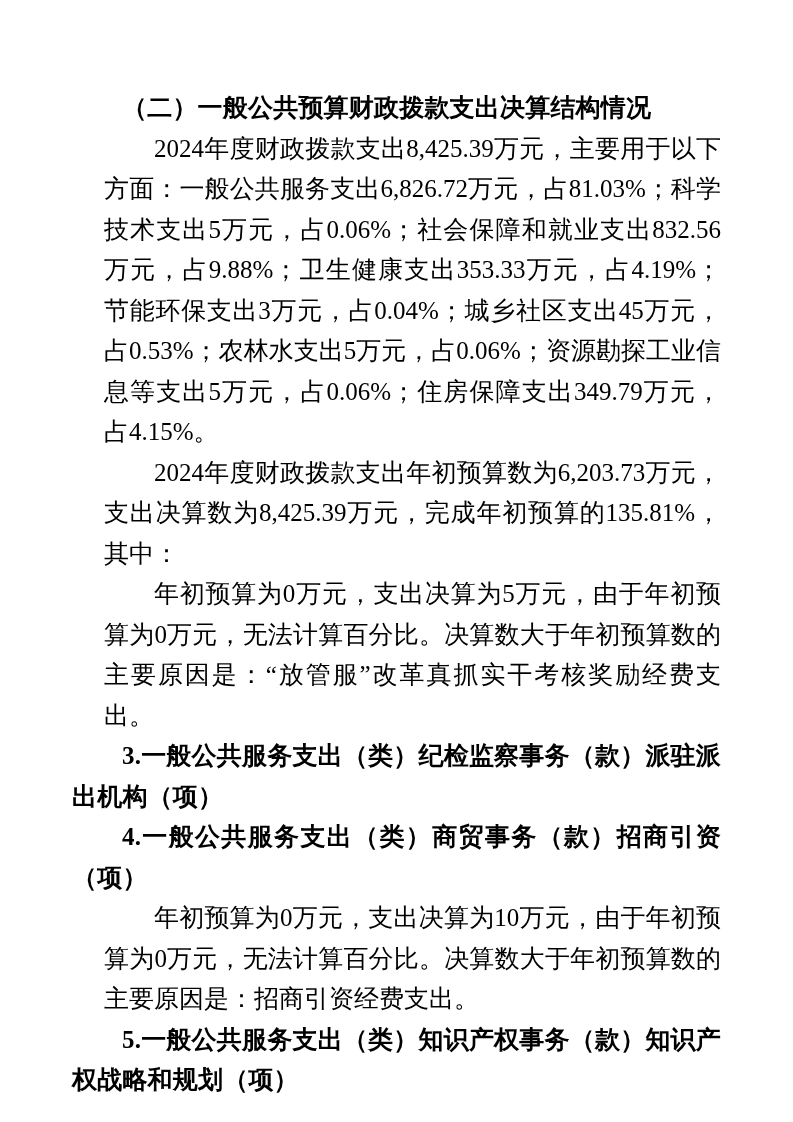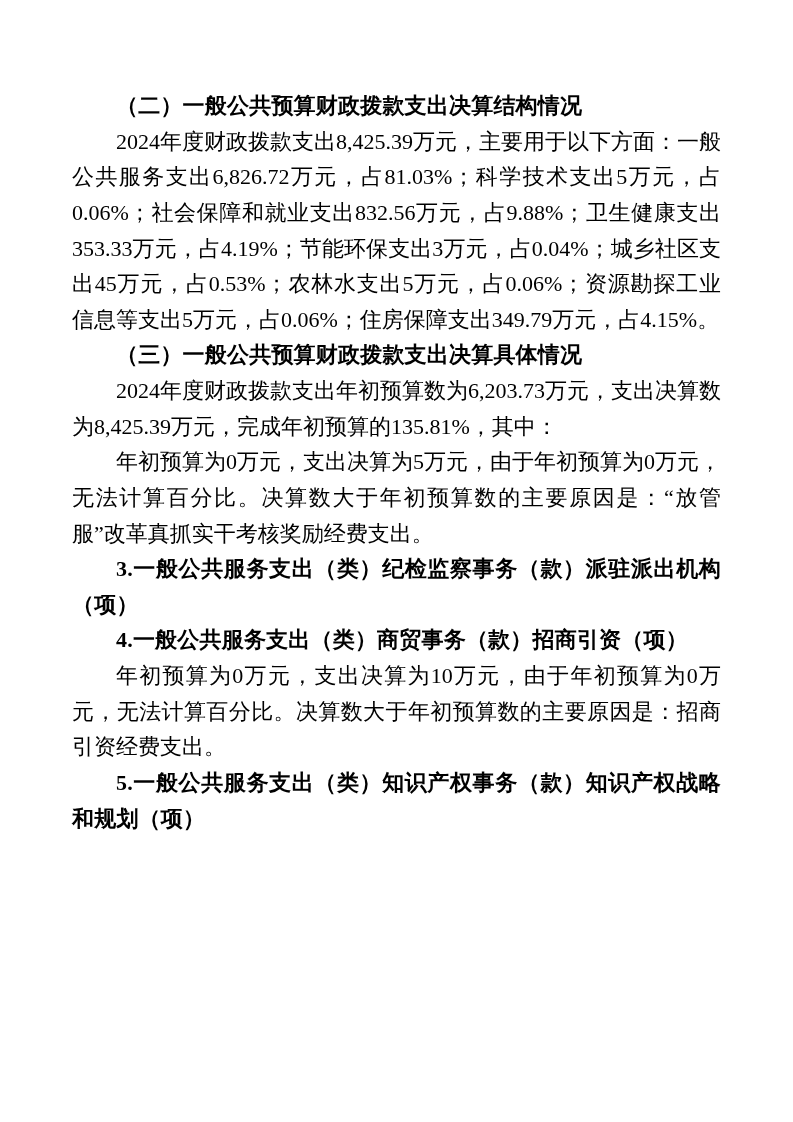--- a/index.html
+++ b/index.html
@@ -13,52 +13,52 @@
     background: #ffffff;
     margin: 0 auto;
     position: relative;
     box-sizing: border-box;
     padding: 88px 72px 0 72px;
     font-family: "Liberation Serif", "DejaVu Serif", serif;
     color: #000000;
     overflow: hidden;
   }
   .doc-body {
-    font-size: 22px;
+    font-size: 25px;
     line-height: 1.62;
     text-align: justify;
     text-justify: inter-ideograph;
   }
   p {
     margin: 0;
   }
   .heading {
     font-weight: bold;
     text-indent: 2em;
     letter-spacing: 0.2px;
   }
   .para {
     text-indent: 2em;
+    margin-left: 32px;
   }
   .subheading {
     font-weight: bold;
     text-indent: 2em;
     letter-spacing: 0.2px;
   }
 </style>
 </head>
 <body>
 
 <div class="page">
   <div class="doc-body">
 
     <p class="heading">（二）一般公共预算财政拨款支出决算结构情况</p>
     <p class="para">2024年度财政拨款支出8,425.39万元，主要用于以下方面：一般公共服务支出6,826.72万元，占81.03%；科学技术支出5万元，占0.06%；社会保障和就业支出832.56万元，占9.88%；卫生健康支出353.33万元，占4.19%；节能环保支出3万元，占0.04%；城乡社区支出45万元，占0.53%；农林水支出5万元，占0.06%；资源勘探工业信息等支出5万元，占0.06%；住房保障支出349.79万元，占4.15%。</p>
 
-    <p class="heading">（三）一般公共预算财政拨款支出决算具体情况</p>
     <p class="para">2024年度财政拨款支出年初预算数为6,203.73万元，支出决算数为8,425.39万元，完成年初预算的135.81%，其中：</p>
 
     <p class="para">年初预算为0万元，支出决算为5万元，由于年初预算为0万元，无法计算百分比。决算数大于年初预算数的主要原因是：“放管服”改革真抓实干考核奖励经费支出。</p>
 
 
     <p class="subheading">3.一般公共服务支出（类）纪检监察事务（款）派驻派出机构（项）</p>
 
     <p class="subheading">4.一般公共服务支出（类）商贸事务（款）招商引资（项）</p>
     <p class="para">年初预算为0万元，支出决算为10万元，由于年初预算为0万元，无法计算百分比。决算数大于年初预算数的主要原因是：招商引资经费支出。</p>
 

